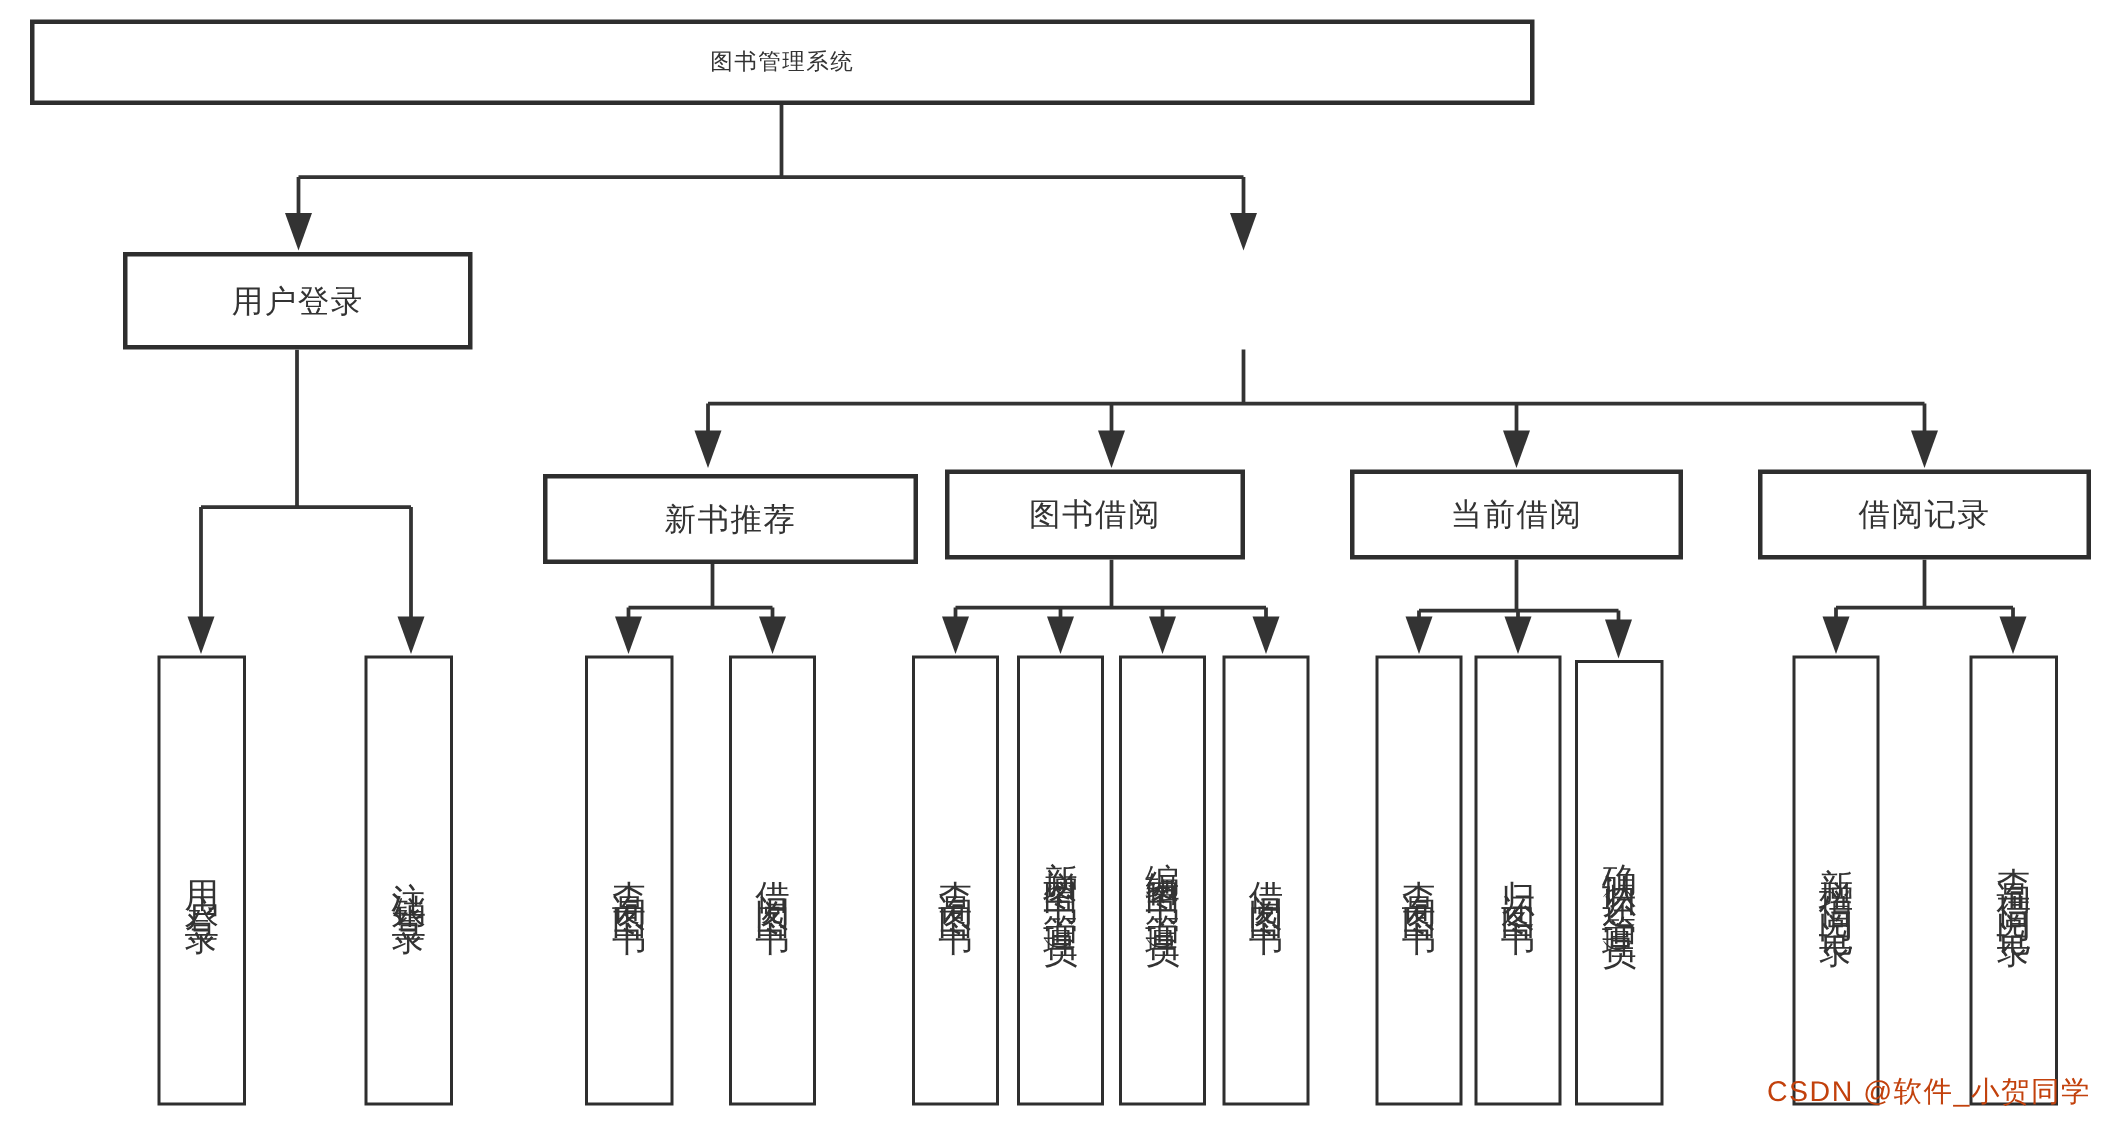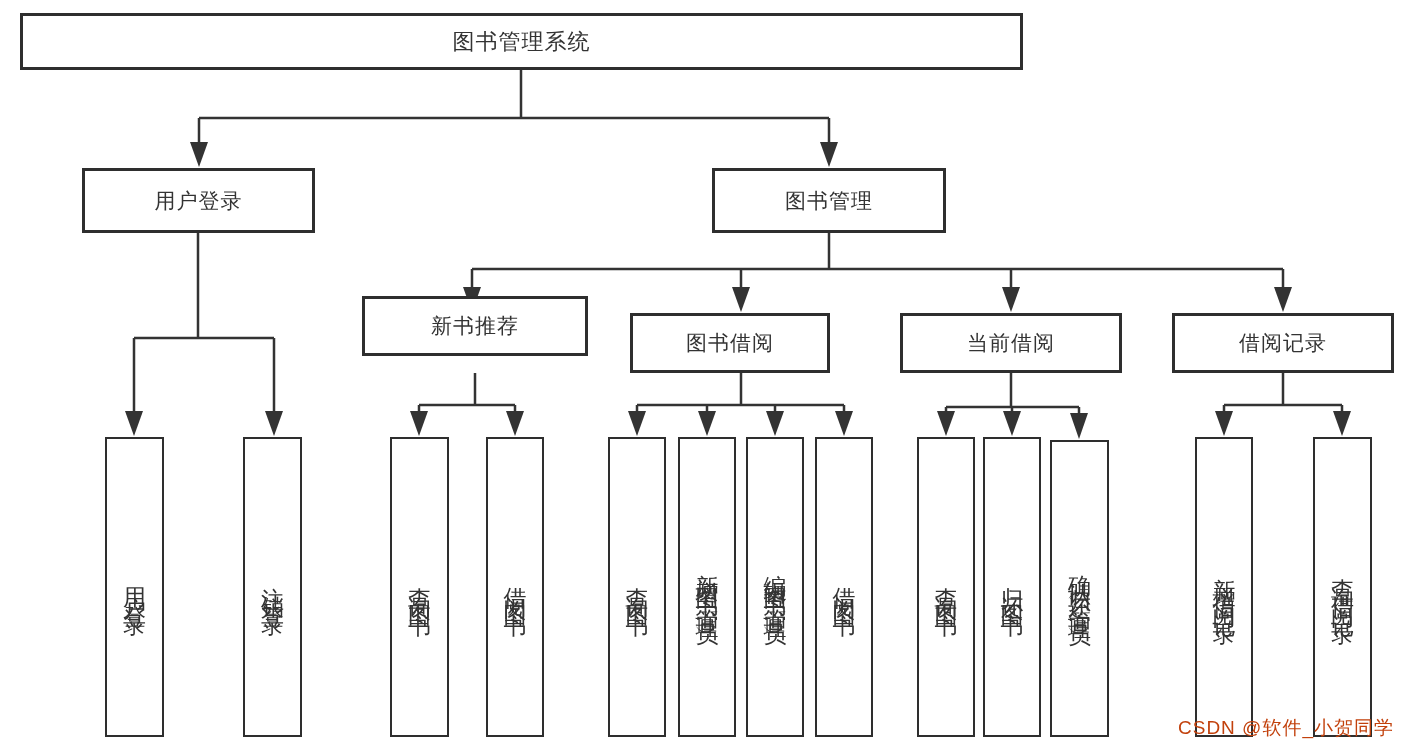--- a/index.html
+++ b/index.html
@@ -13,21 +13,21 @@
   #connectors{position:absolute;left:0;top:0;width:1405px;height:747px;pointer-events:none;}
   .node{
     position:absolute;
     box-sizing:border-box;
     background:#ffffff;
     border:3px solid #2e2e2e;
     display:flex;align-items:center;justify-content:center;
     color:#333333;
   }
   .hbox{font-size:21px;letter-spacing:1px;}
-  .root{font-size:22px;justify-content:center;}
+  .root{font-size:15px;justify-content:center;}
   .vbox{border-width:2.5px;}
   .vbox span{
     writing-mode:vertical-rl;
     text-orientation:mixed;
     font-size:23px;
     letter-spacing:9px;
     line-height:1;
     color:#333333;
     white-space:nowrap;
   }
@@ -87,25 +87,22 @@
     </g>
   </svg>
 
   <div class="node hbox root" style="left:20px;top:13px;width:1003px;height:57px;">
     <span>图书管理系统</span>
   </div>
 
   <div class="node hbox" style="left:82px;top:168px;width:233px;height:65px;">
     <span>用户登录</span>
   </div>
-  <div class="node hbox" style="left:712px;top:168px;width:234px;height:65px;">
-    <span>图书管理</span>
-  </div>
 
-  <div class="node hbox" style="left:362px;top:296px;width:226px;height:60px;">
+  <div class="node hbox" style="left:362px;top:316px;width:250px;height:60px;">
     <span>新书推荐</span>
   </div>
   <div class="node hbox" style="left:630px;top:313px;width:200px;height:60px;">
     <span>图书借阅</span>
   </div>
   <div class="node hbox" style="left:900px;top:313px;width:222px;height:60px;">
     <span>当前借阅</span>
   </div>
   <div class="node hbox" style="left:1172px;top:313px;width:222px;height:60px;">
     <span>借阅记录</span>

